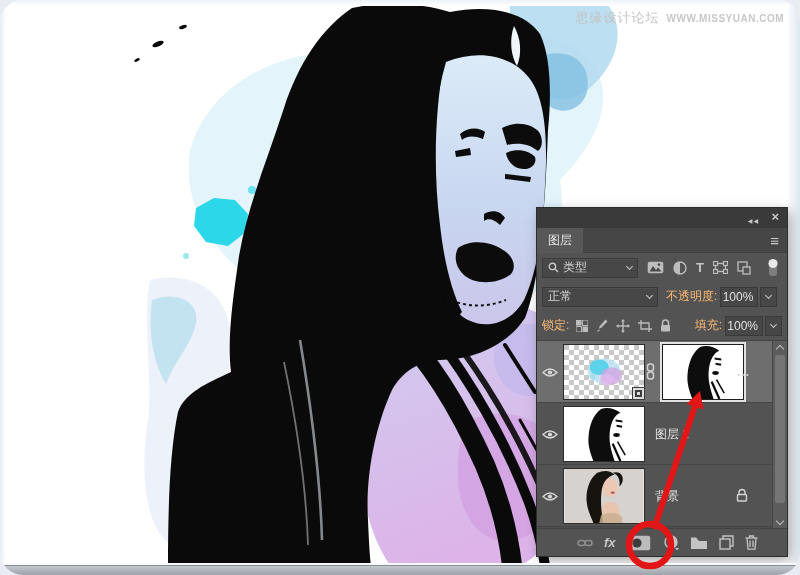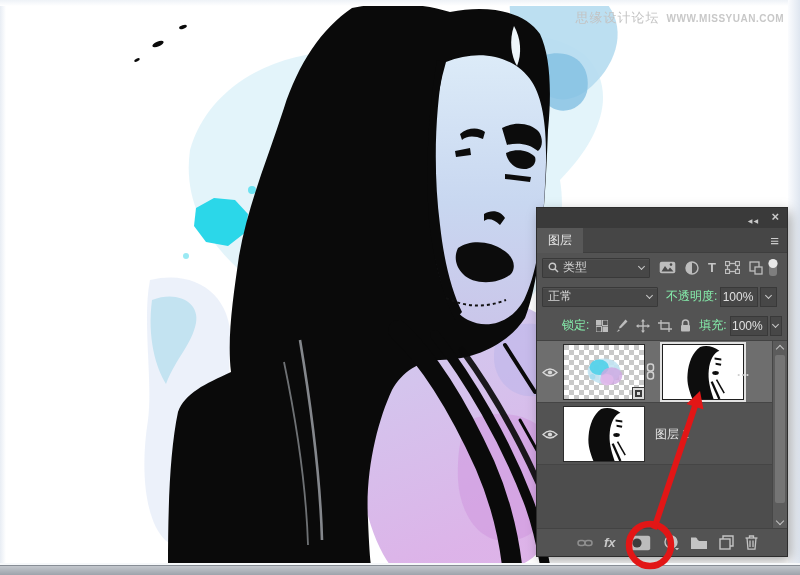--- a/index.html
+++ b/index.html
@@ -1,18 +1,18 @@
 <!DOCTYPE html>
 <html><head>
 <meta charset="utf-8">
 <style>
   html,body{margin:0;padding:0;background:#e9edf3;}
   *{box-sizing:border-box;}
   .stage{position:relative;width:800px;height:575px;background:#ffffff;overflow:hidden;
-         font-family:"Liberation Sans","DejaVu Sans",sans-serif;}
+         font-family:"Liberation Sans","DejaVu Sans",sans-serif;border-radius:23px;}
   
   .edge-left{position:absolute;left:0;top:0;width:6px;height:575px;background:linear-gradient(90deg,#e8edf4,#ffffff);z-index:3;}
   .edge-top{position:absolute;left:0;top:0;width:800px;height:6px;background:linear-gradient(#eef2f7,#ffffff);z-index:3;}
   .edge-right{position:absolute;right:0;top:0;width:12px;height:575px;background:linear-gradient(90deg,#fbfcfe,#dfe6f0);z-index:3;}
   .statusbar{position:absolute;left:0;bottom:0;width:800px;height:10px;z-index:40;
              background:linear-gradient(#c3c7cd,#9da3ab);border-top:1px solid #878d95;}
   .statusbar::before{content:"";position:absolute;left:0;top:-3px;width:100%;height:2px;background:#f6f8fa;}
   .art{position:absolute;left:0;top:0;z-index:1;}
   
   .watermark{position:absolute;top:9px;right:16px;z-index:4;display:flex;align-items:baseline;color:#c3c3c3;}
@@ -31,21 +31,21 @@
   .p-tab{display:inline-block;height:25px;line-height:25px;padding:0 11px;background:#585858;color:#e6e6e6;}
   .p-menu{position:absolute;right:8px;top:0;height:25px;line-height:25px;font-size:15px;color:#cccccc;cursor:pointer;}
   .p-row{position:relative;height:29px;display:flex;align-items:center;padding:0 5px;}
   .combo{height:20px;background:#474747;border:1px solid #393939;border-radius:1px;
          display:flex;align-items:center;padding:0 5px;box-shadow:inset 0 1px 0 rgba(255,255,255,.05);}
   .chev{width:5px;height:5px;border-right:1.6px solid #c9c9c9;border-bottom:1.6px solid #c9c9c9;
         transform:rotate(45deg);margin-left:auto;margin-top:-3px;flex:none;}
   .chevbox{width:17px;height:20px;background:#474747;border:1px solid #393939;margin-left:2px;
            display:flex;align-items:center;justify-content:center;}
   .chevbox .chev{margin:0 0 2px 0;}
-  .lbl{color:#86efac;white-space:nowrap;}
+  .lbl{color:#fdba74;white-space:nowrap;}
   .valbox{width:38px;height:20px;background:#474747;border:1px solid #393939;display:flex;
           align-items:center;justify-content:flex-end;padding:0 4px;color:#e0e0e0;}
   .ficon{flex:none;display:flex;align-items:center;justify-content:center;cursor:pointer;}
   .licon{flex:none;margin-right:8px;cursor:pointer;display:flex;align-items:center;}
 
   .p-list{position:relative;height:188px;background:#4d4d4d;border-top:1px solid #424242;overflow:hidden;}
   .l-row{position:relative;height:62px;border-bottom:1px solid #454545;background:#535353;}
   .l-row.selected{background:#6e6e6e;}
   .eye-btn{position:absolute;left:0;top:0;width:26px;height:62px;display:flex;align-items:center;justify-content:center;cursor:pointer;}
   .thumb{position:absolute;top:3px;width:82px;height:56px;background:#ffffff;border:1px solid #2c2c2c;}
@@ -168,21 +168,21 @@
       <span class="tb-btn tb-collapse">◀◀</span>
       <span class="tb-btn tb-close">×</span>
     </div>
 
     <div class="p-tabs">
       <span class="p-tab">图层</span>
       <span class="p-menu">≡</span>
     </div>
 
     <div class="p-row">
-      <div class="combo" style="width:108px;">
+      <div class="combo" style="width:96px;">
         <svg width="11" height="11" viewBox="0 0 11 11" style="margin-right:4px;">
           <circle cx="4.4" cy="4.4" r="3.2" fill="none" stroke="#c9c9c9" stroke-width="1.4"></circle>
           <line x1="7" y1="7" x2="10" y2="10" stroke="#c9c9c9" stroke-width="1.4"></line>
         </svg>
         <span>类型</span>
         <span class="chev"></span>
       </div>
       <span class="ficon" style="margin-left:9px;">
         <svg width="17" height="13" viewBox="0 0 17 13">
             <rect x="0.7" y="0.7" width="15.6" height="11.6" rx="2" fill="#bdbdbd"></rect>
@@ -228,21 +228,21 @@
       <span class="lbl" style="margin-left:8px;">不透明度:</span>
       <div class="valbox" style="margin-left:3px;">
         <span>100%</span>
       </div>
       <div class="chevbox">
           <span class="chev"></span>
         </div>
     </div>
 
     <div class="p-row">
-      <span class="lbl" style="margin-right:7px;margin-left:20px;">锁定:</span>
+      <span class="lbl" style="margin-right:7px;">锁定:</span>
       <span class="licon">
         <svg width="12" height="12" viewBox="0 0 12 12">
             <rect x="0" y="0" width="5.5" height="5.5" fill="#bdbdbd"></rect>
             <rect x="6.5" y="6.5" width="5.5" height="5.5" fill="#bdbdbd"></rect>
             <rect x="6.5" y="0" width="5.5" height="5.5" fill="none" stroke="#bdbdbd" stroke-width="1"></rect>
             <rect x="0" y="6.5" width="5.5" height="5.5" fill="none" stroke="#bdbdbd" stroke-width="1"></rect>
           </svg>
       </span>
       <span class="licon">
         <svg width="12" height="13" viewBox="0 0 12 13">
@@ -348,20 +348,40 @@
         </span>
         <div class="thumb" style="left:26px;">
           <svg viewBox="0 0 82 56">
               <rect width="82" height="56" fill="#ffffff"></rect>
               <use href="#portrait-bw"></use>
             </svg>
         </div>
         <span class="l-name">图层 1</span>
       </div>
 
+      <div class="l-row" style="margin-right:15px;">
+        <span class="eye-btn">
+          <svg width="16" height="11" viewBox="0 0 16 11">
+            <path d="M1,5.5 Q8,-1.5 15,5.5 Q8,12.5 1,5.5 Z" fill="none" stroke="#d8d8d8" stroke-width="1.3"></path>
+            <circle cx="8" cy="5.5" r="2.1" fill="#d8d8d8"></circle>
+          </svg>
+        </span>
+        <div class="thumb" style="left:26px;">
+          <svg viewBox="0 0 82 56">
+              <use href="#portrait-photo"></use>
+            </svg>
+        </div>
+        <span class="l-name">背景</span>
+        <span class="lock-badge">
+          <svg width="12" height="14" viewBox="0 0 12 14">
+              <path d="M3,6.5 L3,4.5 A3,3 0 0,1 9,4.5 L9,6.5" fill="none" stroke="#d5d5d5" stroke-width="1.4"></path>
+              <rect x="1.5" y="6.5" width="9" height="6.5" rx="1" fill="none" stroke="#d5d5d5" stroke-width="1.4"></rect>
+            </svg>
+        </span>
+      </div>
 
       <div class="sbar">
         <span class="s-up"></span>
         <div class="sthumb"></div>
         <span class="s-dn"></span>
       </div>
     </div>
 
     <div class="p-toolbar">
       <span class="t-btn">

